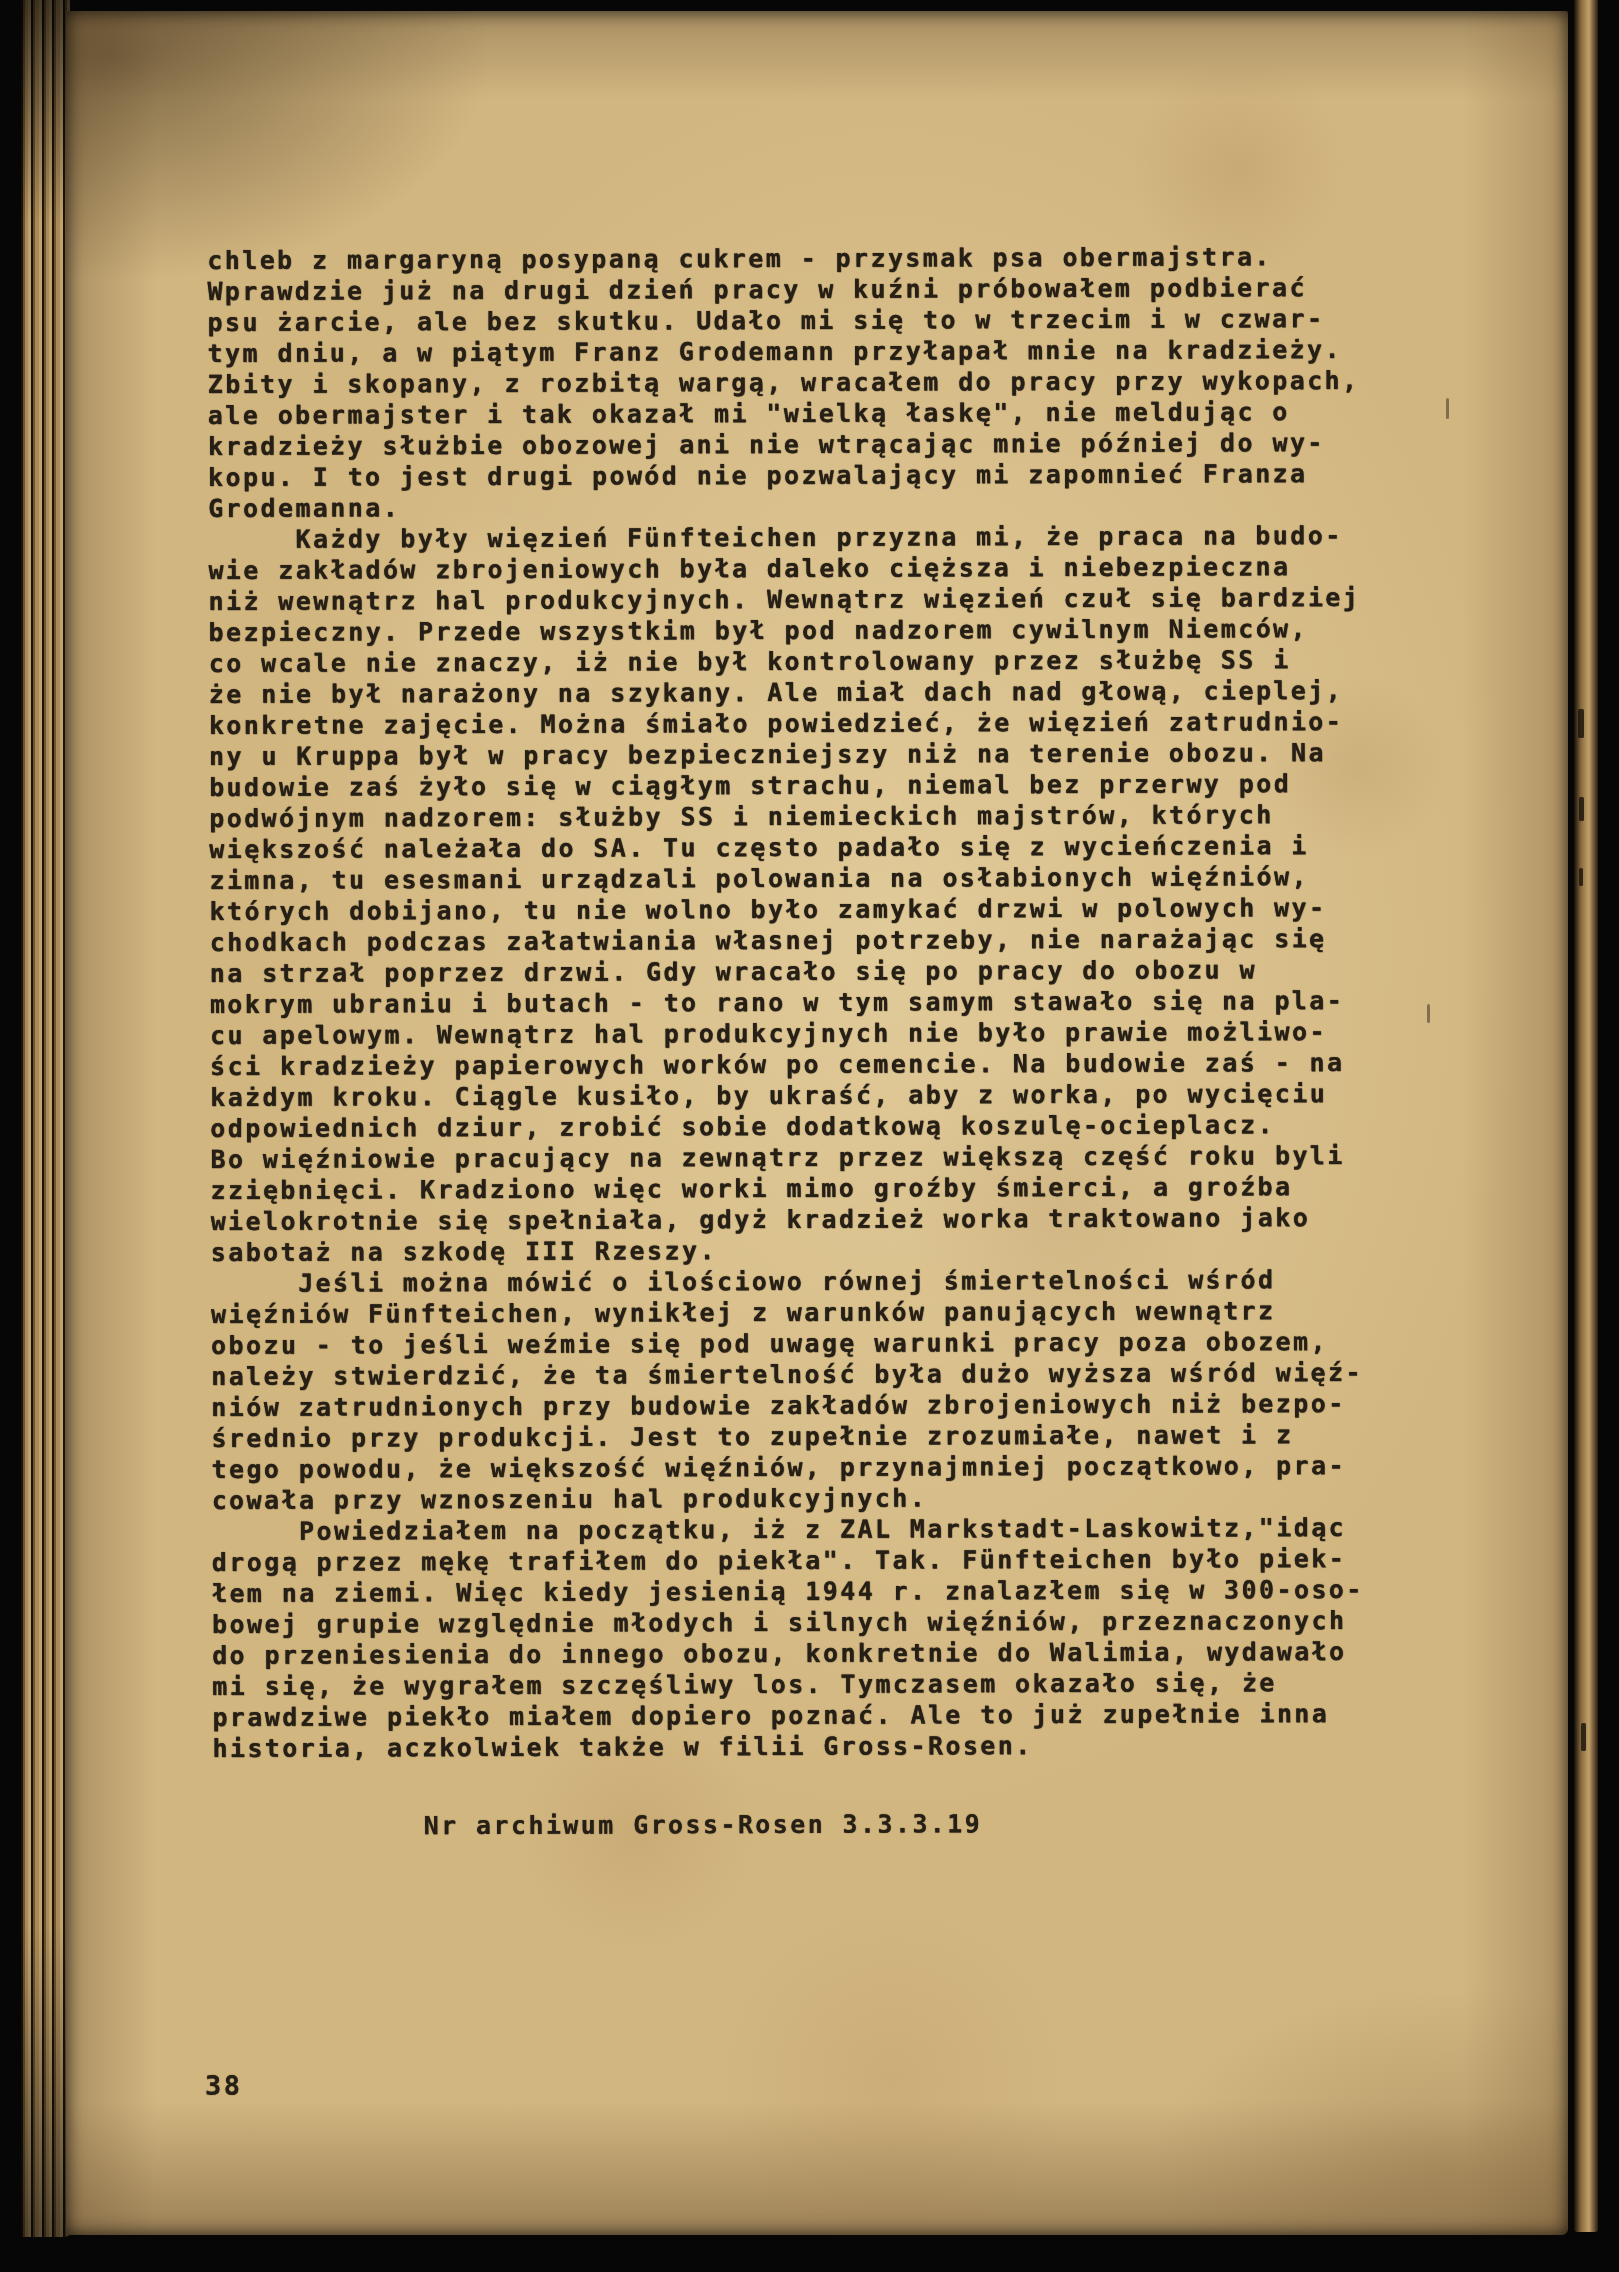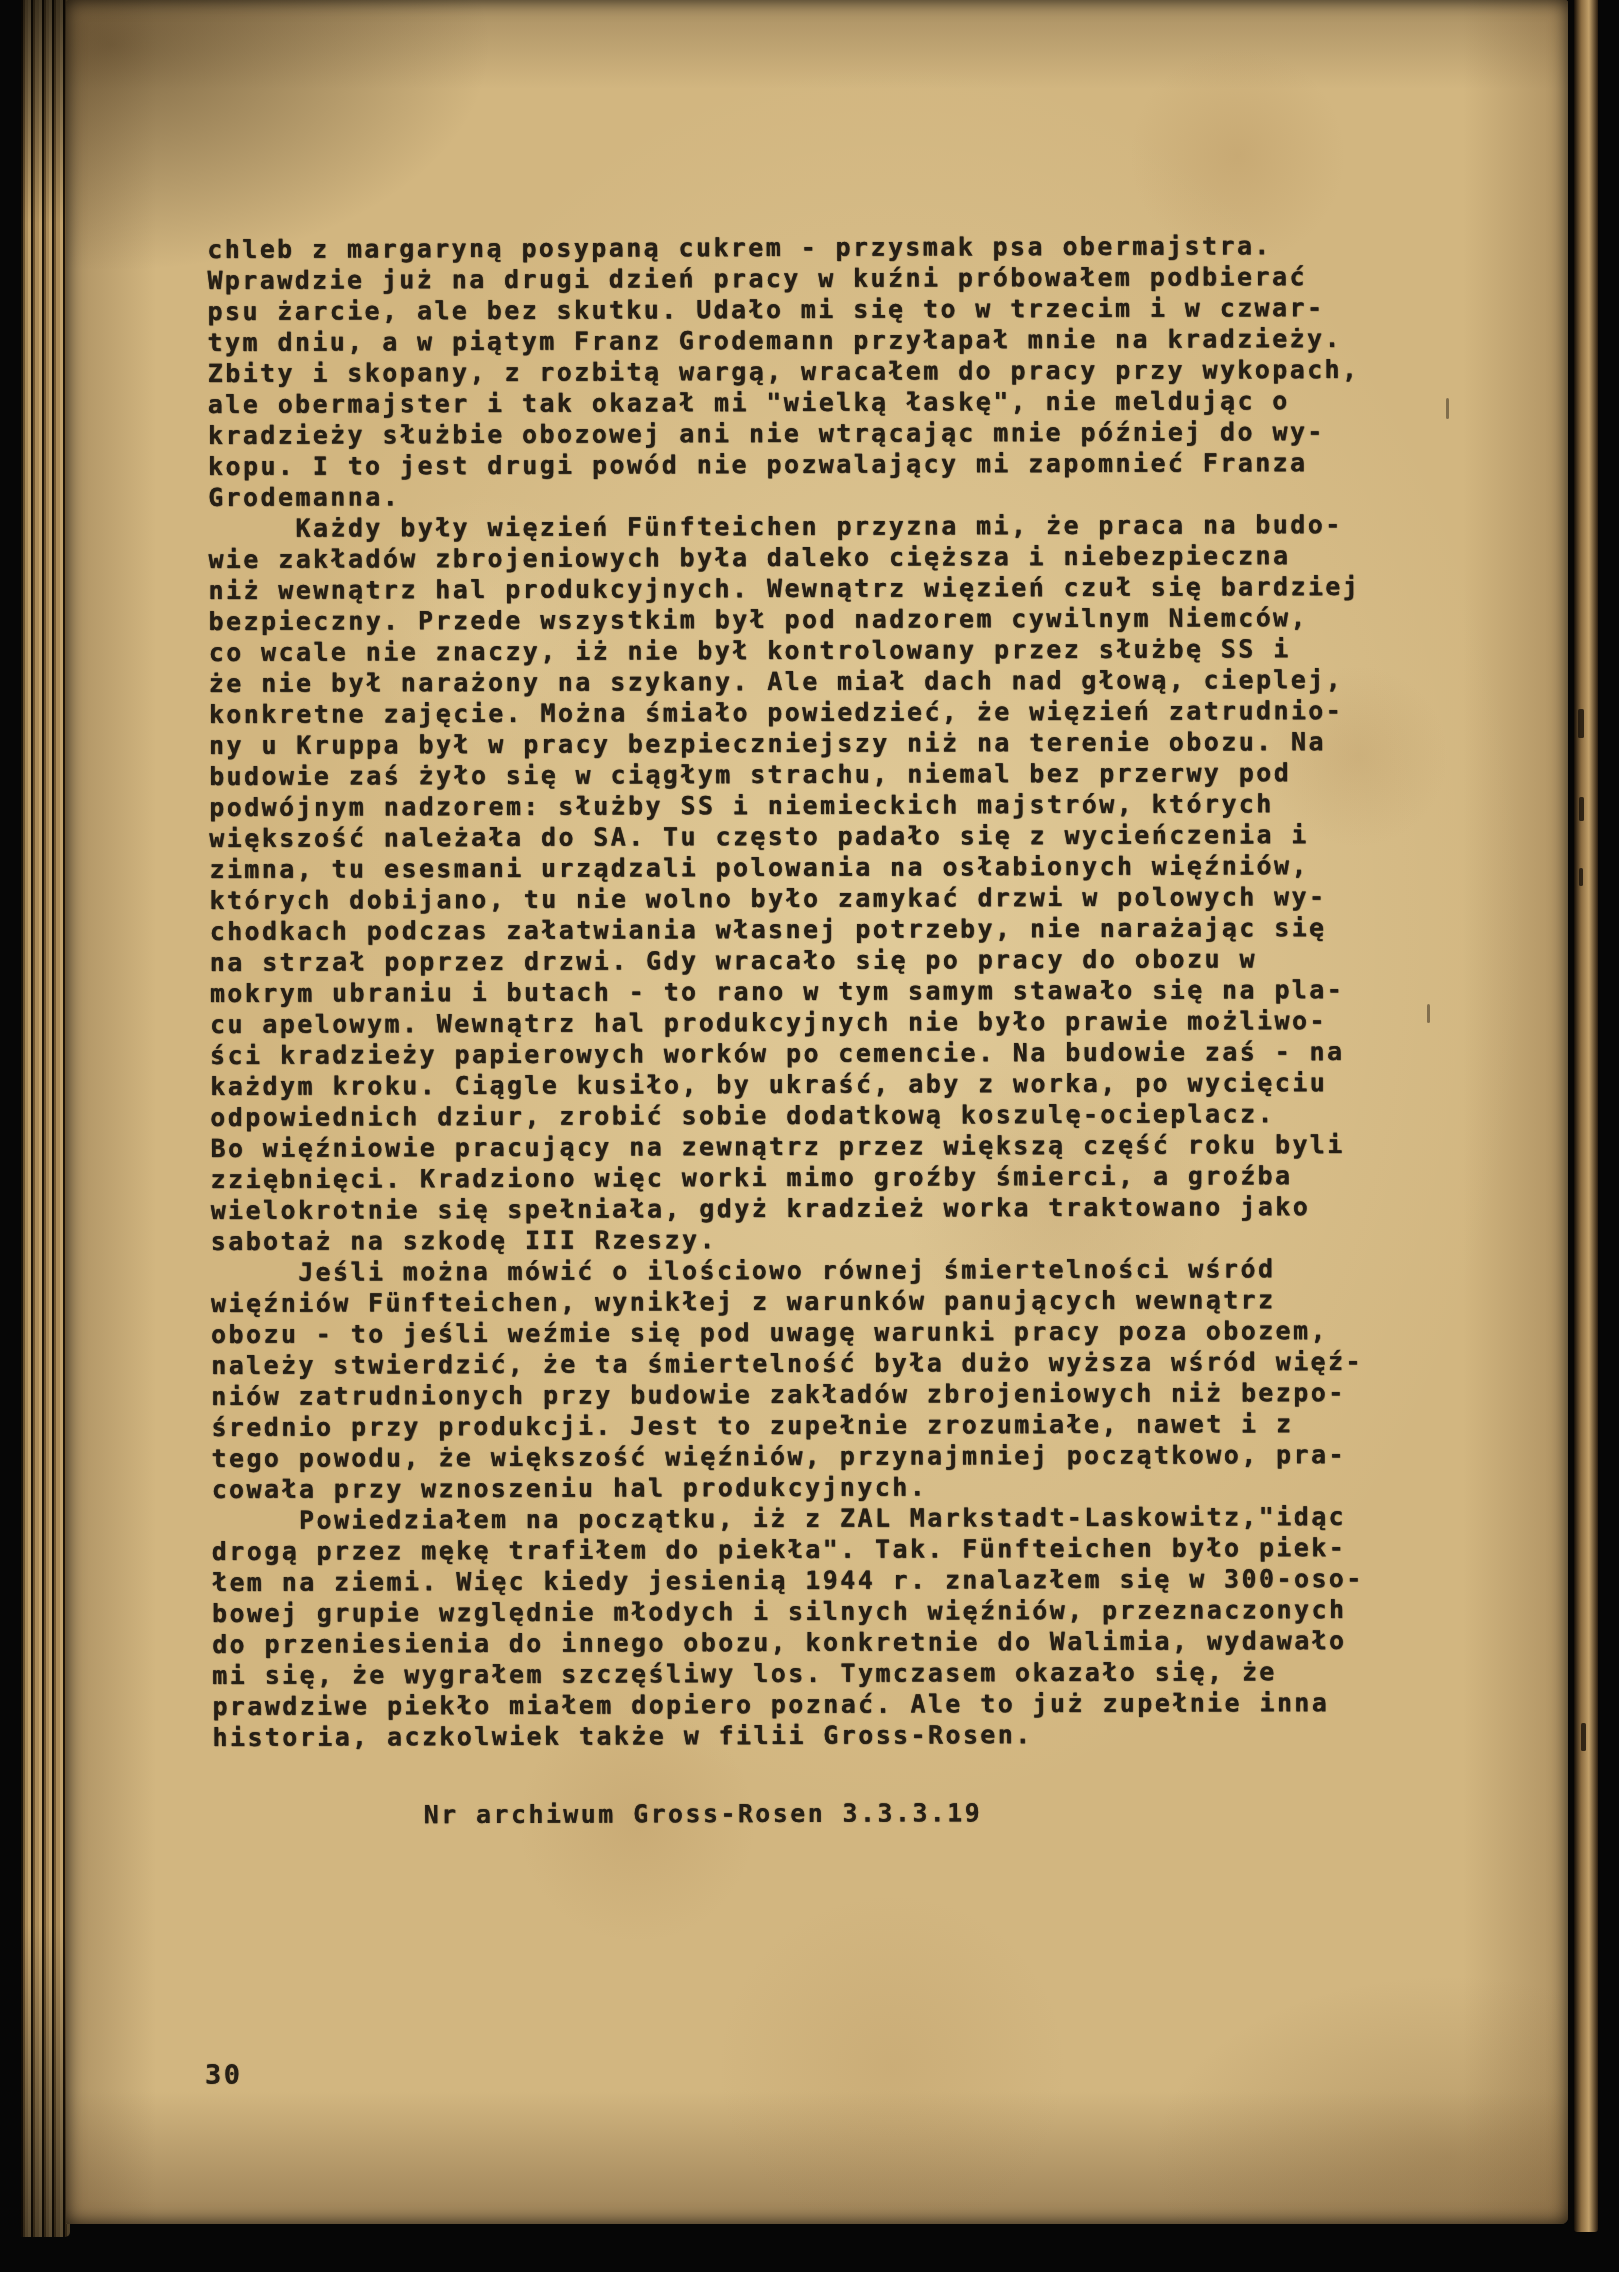--- a/index.html
+++ b/index.html
@@ -30,21 +30,21 @@
         #6e5531 1.6px, #6e5531 4px,
         #a98a58 4px, #a98a58 7.3px,
         #c3a36c 7.3px, #c3a36c 10.5px);
     border-radius: 0 0 4.9px 0;
   }
 
   
   .page {
     position: absolute;
     left: 66px;
-    top: 0;
+    top: 11px;
     width: 1502px;
     height: 2224px;
     background-color: #d2b680;
     background-image:
       radial-gradient(ellipse 583px 348px at 3% 2%, rgba(60,42,20,0.55), rgba(60,42,20,0) 65%),
       radial-gradient(ellipse 850px 1174px at 55% 42%, rgba(255,245,206,0.32), rgba(255,245,206,0) 75%),
       radial-gradient(ellipse 421px 259px at 92% 97%, rgba(118,88,48,0.28), rgba(118,88,48,0) 70%),
       linear-gradient(90deg, rgba(92,66,36,0.32), rgba(92,66,36,0) 6%, rgba(92,66,36,0) 93%, rgba(112,82,46,0.36)),
       linear-gradient(180deg, rgba(70,50,28,0.30), rgba(70,50,28,0) 4%, rgba(70,50,28,0) 94%, rgba(82,56,30,0.42));
     border-radius: 1.6px 3.2px 6.5px 1.6px;
@@ -182,21 +182,21 @@
           <div class="line">łem na ziemi. Więc kiedy jesienią 1944 r. znalazłem się w 300-oso-</div>
           <div class="line">bowej grupie względnie młodych i silnych więźniów, przeznaczonych</div>
           <div class="line">do przeniesienia do innego obozu, konkretnie do Walimia, wydawało</div>
           <div class="line">mi się, że wygrałem szczęśliwy los. Tymczasem okazało się, że</div>
           <div class="line">prawdziwe piekło miałem dopiero poznać. Ale to już zupełnie inna</div>
           <div class="line">historia, aczkolwiek także w filii Gross-Rosen.</div>
         </div>
       <div class="archive-note">Nr archiwum Gross-Rosen 3.3.3.19</div>
     </div>
 
-    <div class="page-number">30</div>
+    <div class="page-number">38</div>
   </div>
 
   <div class="right-sliver"></div>
 
   <div class="artifact" style="left:1578px; top:709px; width:5.7px; height:29px;"></div>
   <div class="artifact" style="left:1579px; top:797px; width:4.9px; height:24px;"></div>
   <div class="artifact" style="left:1579px; top:868px; width:4px; height:18px;"></div>
   <div class="artifact" style="left:1581px; top:1723px; width:4.9px; height:27.5px;"></div>
   <div class="artifact faint" style="left:1446px; top:398px; width:3.2px; height:21px;"></div>
   <div class="artifact faint" style="left:1427px; top:1004px; width:3.2px; height:19.4px;"></div>

